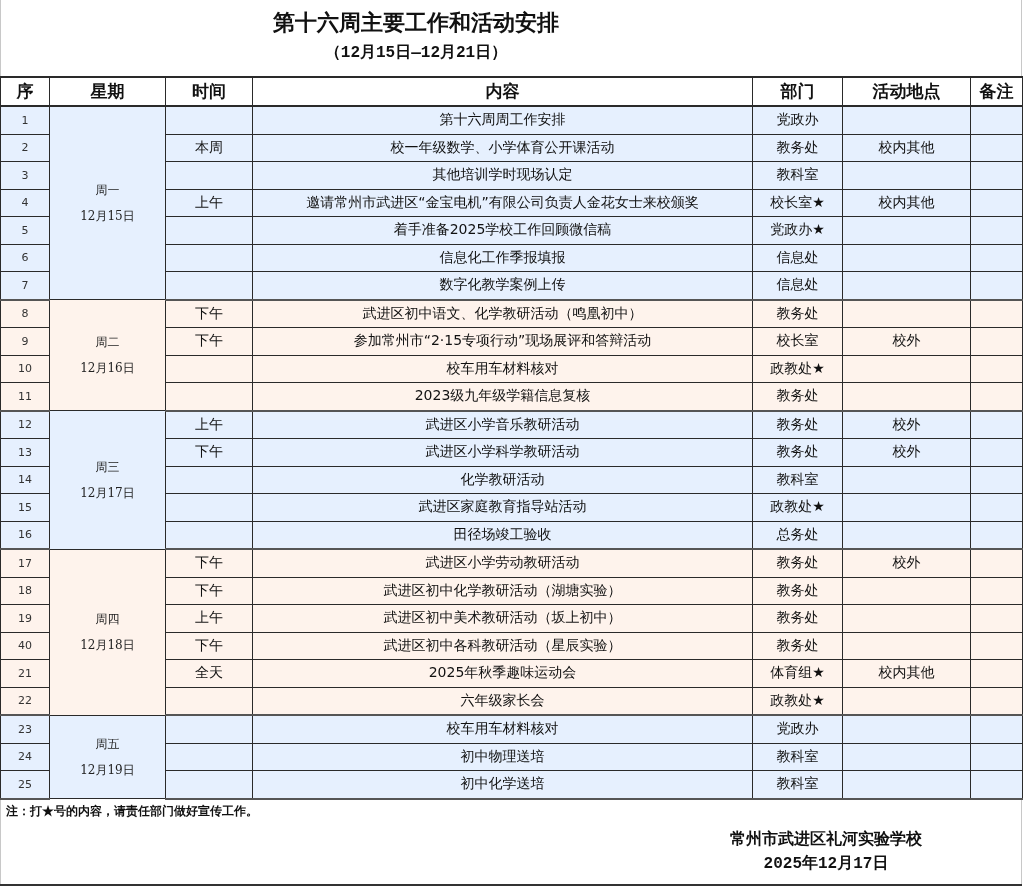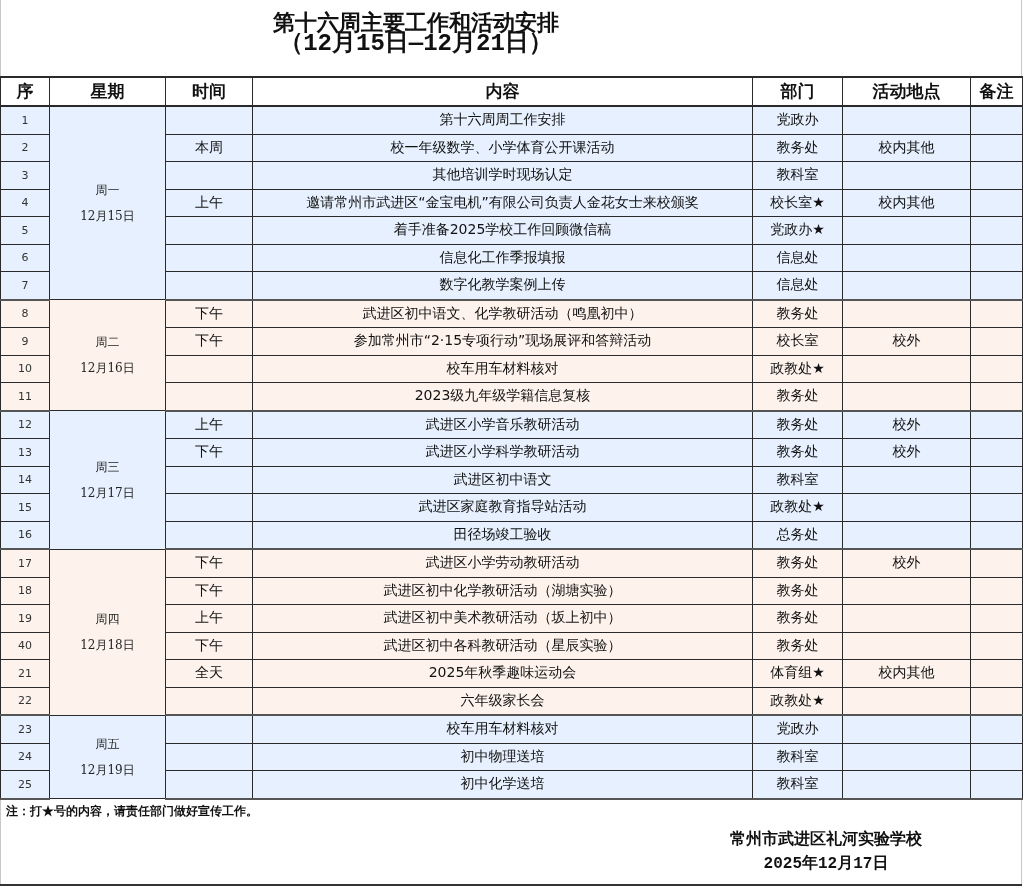--- a/index.html
+++ b/index.html
@@ -3,21 +3,21 @@
 <meta charset="utf-8">
 <style>
   html, body { margin: 0; padding: 0; background: #ffffff; }
   body { width: 1024px; height: 890px; position: relative; overflow: hidden;
          font-family: "DejaVu Sans", "Liberation Sans", sans-serif; color: #111; }
   .frame { position: absolute; left: 0; top: 0; width: 1022px; height: 886px;
            border-left: 1px solid #c8c8c8; border-right: 1px solid #c8c8c8; box-sizing: border-box; }
   .title { position: absolute; left: 0; width: 832px; text-align: center;
            font-family: Liberation Mono, monospace; font-weight: bold; color: #111; }
   .title.t1 { top: 8px; font-size: 22px; }
-  .title.t2 { top: 26px; font-size: 24px; }
+  .title.t2 { top: 42px; font-size: 16px; }
   table.sched { position: absolute; left: 0; top: 76px; width: 1022px; border-collapse: collapse;
                 table-layout: fixed; font-size: 14px; }
   table.sched th, table.sched td { border: 1px solid #2a2a2a; text-align: center; padding: 0;
                                    white-space: nowrap; overflow: hidden; }
   table.sched th { height: 27px; font-family: "DejaVu Serif", "Liberation Serif", serif;
                    font-weight: bold; font-size: 17px; background: #ffffff; border-top: 2px solid #2a2a2a;
                    border-bottom: 2px solid #2a2a2a; }
   table.sched td { height: 26.5px; }
   td.seq { font-size: 11px; color: #333; }
   td.day { font-family: "DejaVu Serif", "Liberation Serif", serif; font-size: 12px; line-height: 26px; color: #222; }
@@ -174,21 +174,21 @@
         <td class="seq">13</td>
         <td>下午</td>
         <td>武进区小学科学教研活动</td>
         <td>教务处</td>
         <td>校外</td>
         <td></td>
       </tr>
       <tr class="blue">
         <td class="seq">14</td>
         <td></td>
-        <td>武进区初中语文</td>
+        <td>化学教研活动</td>
         <td>教科室</td>
         <td></td>
         <td></td>
       </tr>
       <tr class="blue">
         <td class="seq">15</td>
         <td></td>
         <td>武进区家庭教育指导站活动</td>
         <td>政教处★</td>
         <td></td>

